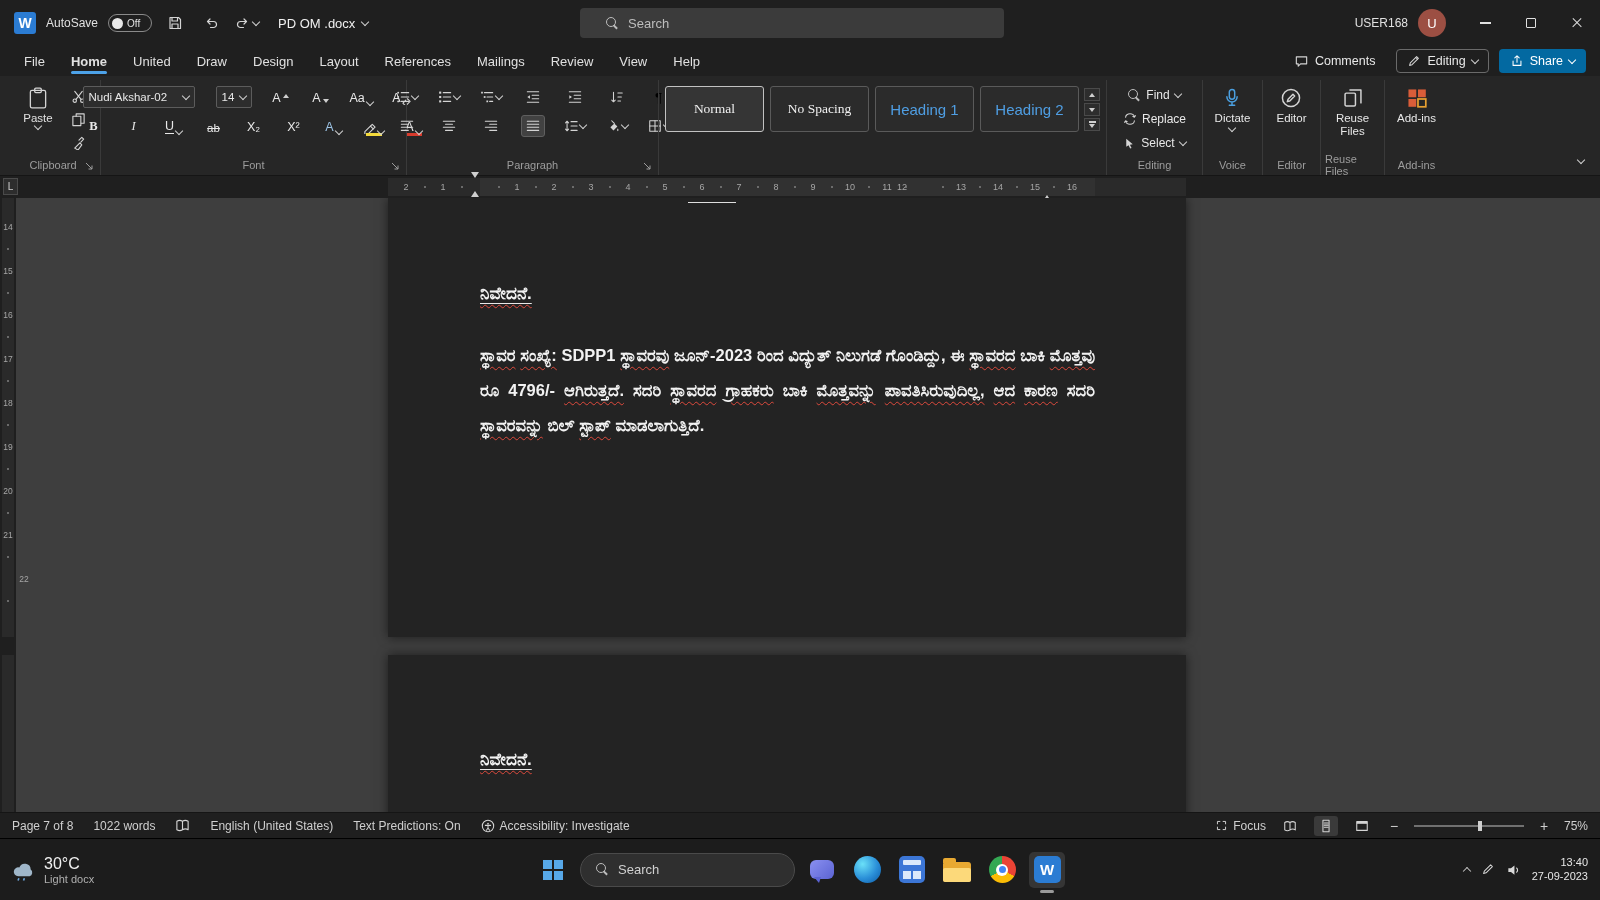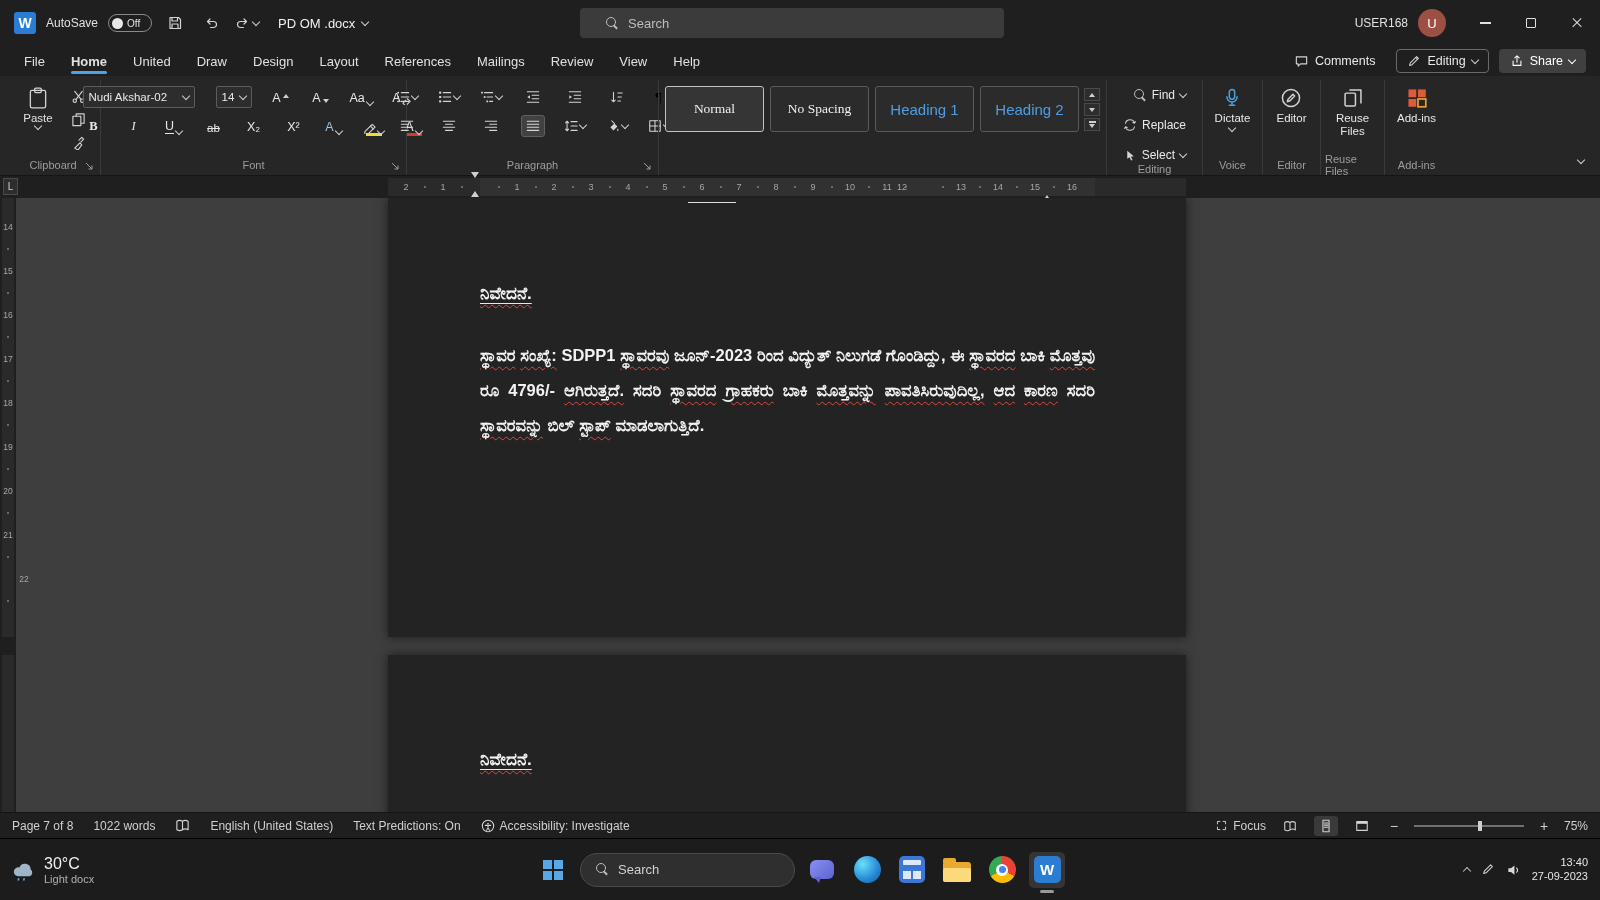--- a/index.html
+++ b/index.html
@@ -36,21 +36,21 @@
 
   
   .ribbon-tabs{height:30px;display:flex;align-items:center;background:#1f1f1f;padding:0 14px;flex:none}
   #tabs{display:flex;gap:6px}
   .rtab{font-size:13px;color:#e0e0e0;padding:5px 10px;position:relative;cursor:pointer}
   .rtab.active{font-weight:bold}
   .rtab.active::after{content:"";position:absolute;left:10px;right:10px;bottom:0;height:2.5px;background:#4da2e8;border-radius:2px}
   .tabs-right{margin-left:auto;display:flex;gap:10px;align-items:center}
   .pill-btn{display:flex;align-items:center;gap:6px;font-size:12.5px;color:#e8e8e8;padding:4px 10px;border-radius:4px;border:1px solid transparent;cursor:pointer}
   .pill-btn.outlined{border-color:#6a6a6a}
-  .pill-btn.share{background:#404040;color:#fff}
+  .pill-btn.share{background:#0369a1;color:#fff}
 
   
   .ribbon{height:100px;background:#262626;display:flex;padding:4px 6px 0;border-bottom:1px solid #151515;flex:none}
   .group{position:relative;display:flex;flex-direction:column;padding:0 4px;flex:none}
   .group + .group{border-left:1px solid #3a3a3a}
   .gbody{flex:1;display:flex;align-items:flex-start;padding-top:2px;justify-content:center}
   .glabel{height:20px;display:flex;align-items:center;justify-content:center;position:relative;color:#9d9d9d;font-size:11px}
   .launcher{position:absolute;right:2px;bottom:4px}
   .paste-btn{width:46px;display:flex;flex-direction:column;align-items:center;gap:2px;font-size:11.5px;color:#e0e0e0;padding-top:4px;background:none;border:none;cursor:pointer}
   .clip-col{display:flex;flex-direction:column;gap:3px;margin-left:4px;padding-top:4px}
@@ -73,21 +73,21 @@
   #styles-gallery{display:flex;gap:6px;padding-top:4px}
   .style-chip{width:99px;height:46px;background:#2b2b2b;border:1px solid #5a5a5a;border-radius:3px;display:flex;align-items:center;justify-content:center;font-size:13.5px;color:#f0f0f0;font-family:"Liberation Serif",serif;cursor:pointer}
   .style-chip.heading{color:#4f9ee3;font-family:"Liberation Sans",sans-serif;font-size:15px}
   .style-chip.selected{border:1.5px solid #c2c2c2;background:#353535}
   .gal-col{display:flex;flex-direction:column;gap:2px;margin-left:5px;padding-top:6px}
   .gal-btn{width:16px;height:13px;border:1px solid #4a4a4a;background:#2d2d2d;display:flex;align-items:center;justify-content:center;cursor:pointer}
   .tri-up-g{width:0;height:0;border-left:3.5px solid transparent;border-right:3.5px solid transparent;border-bottom:4.5px solid #cfcfcf}
   .tri-dn-g{width:0;height:0;border-left:3.5px solid transparent;border-right:3.5px solid transparent;border-top:4.5px solid #cfcfcf}
   .gal-more{display:flex;flex-direction:column;align-items:center;gap:1px}
   .gal-more i{display:block;width:7px;height:1.2px;background:#cfcfcf}
-  .edit-col{display:flex;flex-direction:column;gap:16px;padding-top:6px;align-items:flex-end}
+  .edit-col{display:flex;flex-direction:column;gap:10px;padding-top:6px;align-items:center}
   .ebtn{display:flex;align-items:center;gap:5px;font-size:12px;color:#e8e8e8;background:none;border:none;cursor:pointer}
   .bigbtn{display:flex;flex-direction:column;align-items:center;gap:3px;font-size:11.5px;color:#e8e8e8;padding-top:5px;text-align:center;line-height:1.15;background:none;border:none;max-width:52px;cursor:pointer}
   .ribbon-collapse{margin-left:auto;align-self:flex-end;width:26px;height:20px;display:flex;align-items:center;justify-content:center;margin-bottom:4px;cursor:pointer}
 
   
   .ruler-row{height:22px;background:#1f1f1f;position:relative;flex:none}
   .tabsel{position:absolute;left:3px;top:2px;width:15px;height:17px;background:#2d2d2d;border:1px solid #4a4a4a;color:#cfcfcf;font-size:10px;display:flex;align-items:center;justify-content:center;cursor:pointer}
   .hband{position:absolute;left:388px;width:798px;top:2px;bottom:2px;background:#2a2a2a}
   .hband-text{position:absolute;left:480px;width:615px;top:2px;bottom:2px;background:#313131}
   .rnum{position:absolute;top:50%;transform:translate(-50%,-50%);font-size:9px;color:#a6a6a6}

